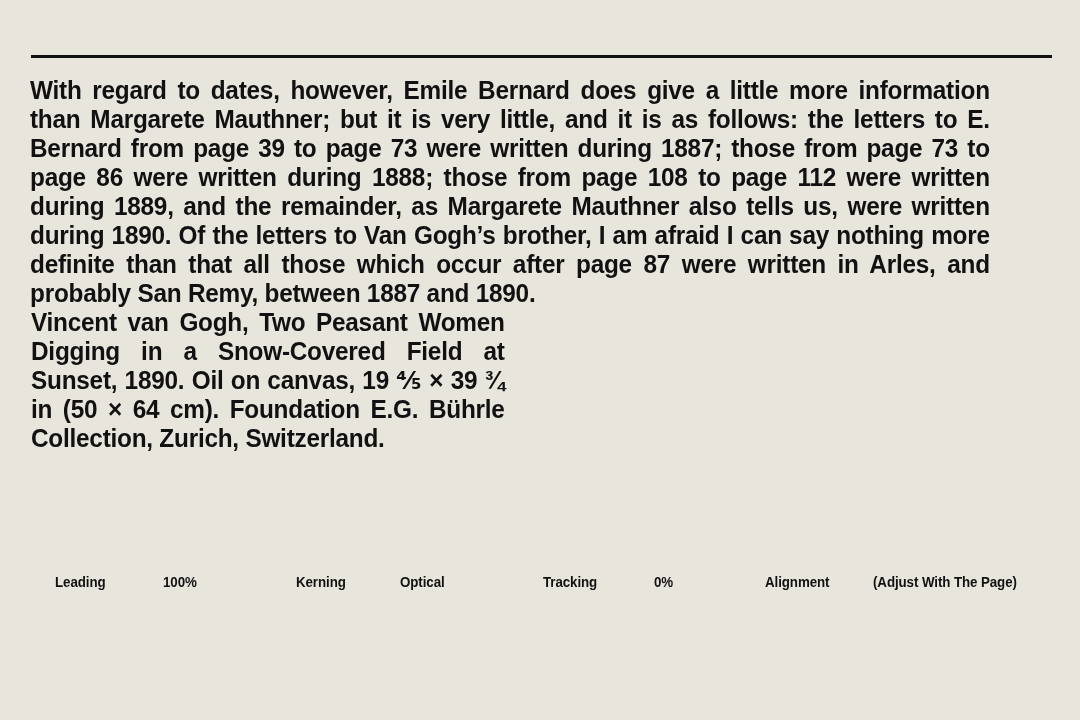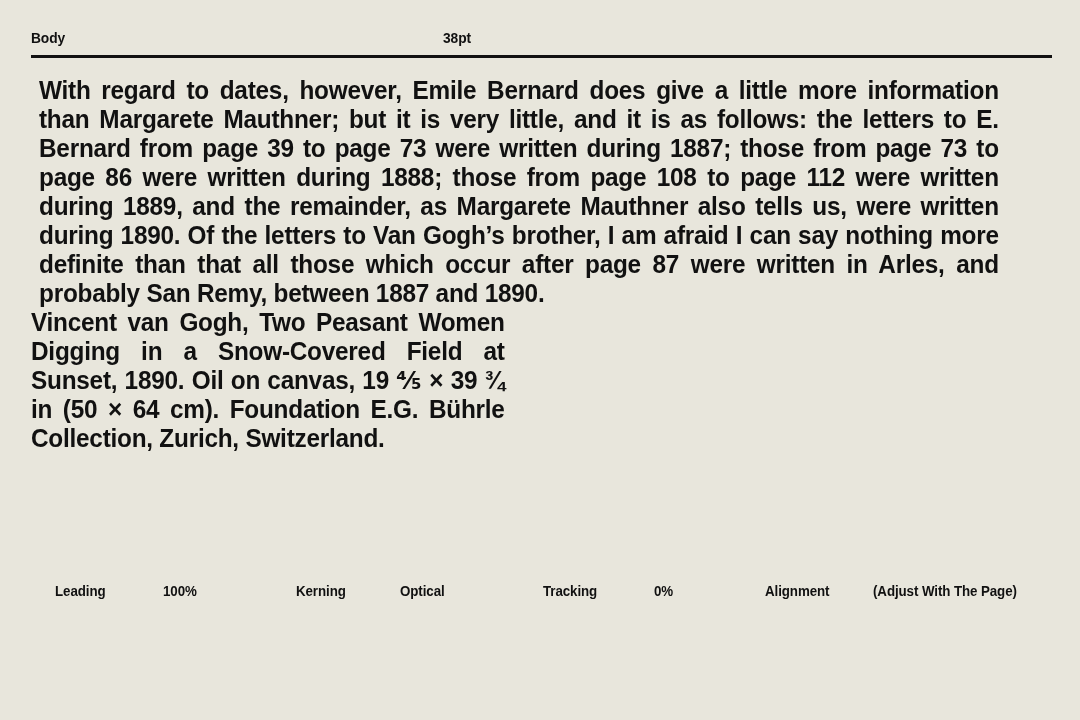--- a/index.html
+++ b/index.html
@@ -48,21 +48,21 @@
     left: 31px;
     top: 55px;
     width: 1021px;
     height: 3px;
     background: #111111;
   }
 
   
   .body-block {
     position: absolute;
-    left: 39px;
+    left: 30px;
     top: 76px;
     width: 1005px;
   }
   .para {
     font-size: 25.5px;
     font-weight: 700;
     line-height: 29px;
     text-align: justify;
     letter-spacing: -0.25px;
     word-spacing: 0px;
@@ -96,21 +96,20 @@
     hyphens: none;
   }
 
   
   .settings {
     position: absolute;
     left: 0;
     top: 572px;
     width: 876px;
     height: 24px;
-    margin-top: 9px;
   }
   .setting-item {
     position: absolute;
     top: 0;
     font-size: 14.5px;
     font-weight: 700;
     line-height: 20px;
     letter-spacing: -0.1px;
     white-space: nowrap;
     transform: scaleX(0.92);
@@ -123,24 +122,20 @@
   .s-tracking-label  { left: 543px; }
   .s-tracking-value  { left: 654px; }
   .s-alignment-label { left: 765px; }
   .s-alignment-value { left: 873px; }
 </style>
 </head>
 <body>
 
 <div class="page">
 
-  <div class="header">
-    <div class="header-label left">Body</div>
-    <div class="header-label mid">38pt</div>
-  </div>
 
   <div class="rule"></div>
 
   <div class="body-block">
     <p class="para">With regard to dates, however, Emile Bernard does give a little more information than Margarete Mauthner; but it is very little, and it is as follows: the letters to E. Bernard from page 39 to page 73 were written during 1887; those from page 73 to page 86 were written during 1888; those from page 108 to page 112 were written during 1889, and the remainder, as Margarete Mauthner also tells us, were written during 1890. Of the letters to Van Gogh’s brother, I am afraid I can say nothing more definite than that all those which occur after page 87 were written in Arles, and probably San Remy, between 1887 and 1890.</p>
   </div>
 
   <div class="cols">
     <div class="col">
       <p>Vincent van Gogh, Two Peasant Women Digging in a Snow-Covered Field at Sunset, 1890. Oil on canvas, 19 ⅘ × 39 ¾ in (50 × 64 cm). Foundation E.G. Bührle Collection, Zurich, Switzerland.</p>

